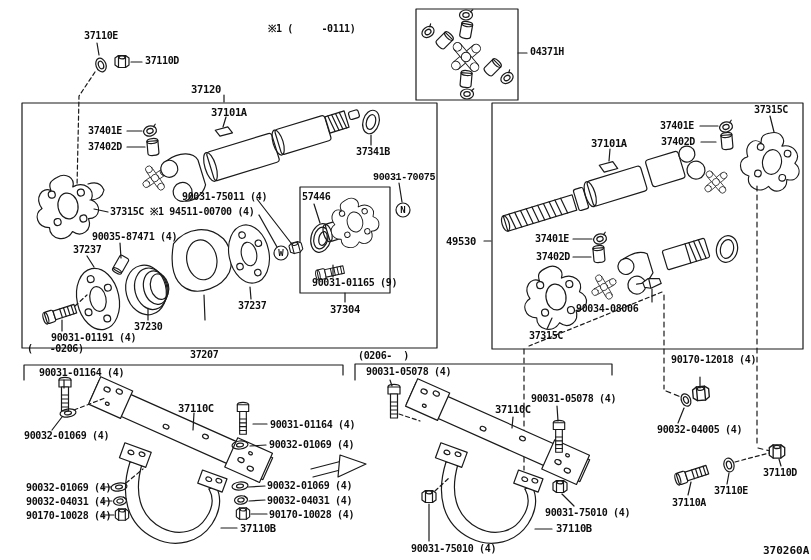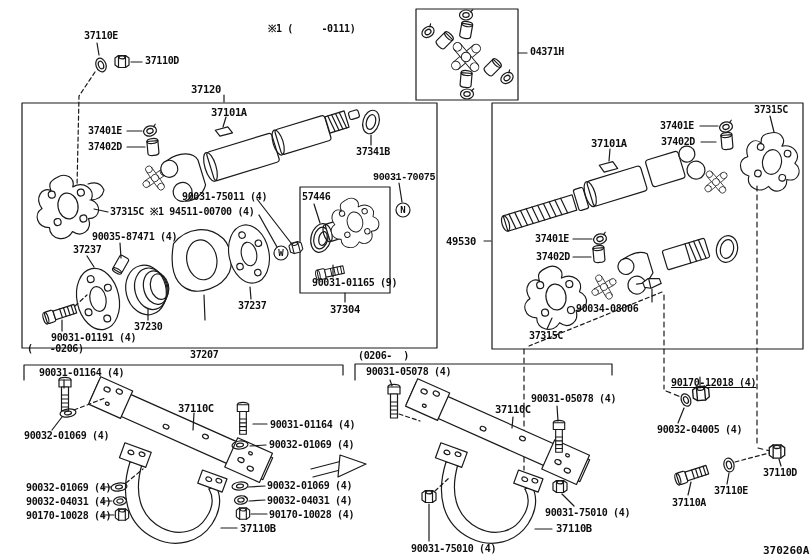--- a/index.html
+++ b/index.html
@@ -419,21 +419,21 @@
 <div class="lbl big" style="left:446px;top:236px;">49530</div>
 <div class="lbl" style="left:754px;top:105px;">37315C</div>
 <div class="lbl" style="left:660px;top:121px;">37401E</div>
 <div class="lbl" style="left:661px;top:137px;">37402D</div>
 <div class="lbl big" style="left:591px;top:138px;">37101A</div>
 <div class="lbl" style="left:535px;top:234px;">37401E</div>
 <div class="lbl" style="left:536px;top:252px;">37402D</div>
 <div class="lbl" style="left:529px;top:331px;">37315C</div>
 <div class="lbl" style="left:576px;top:304px;">90034-08006</div>
 
-<div class="lbl" style="left:671px;top:378px;text-decoration:underline;">90170-12018 (4)</div>
+<div class="lbl" style="left:671px;top:355px;">90170-12018 (4)</div>
 <div class="lbl" style="left:657px;top:425px;">90032-04005 (4)</div>
 <div class="lbl" style="left:763px;top:468px;">37110D</div>
 <div class="lbl" style="left:714px;top:486px;">37110E</div>
 <div class="lbl" style="left:672px;top:498px;">37110A</div>
 
 <div class="lbl" style="left:27px;top:344px;">(   -0206)</div>
 <div class="lbl" style="left:39px;top:368px;">90031-01164 (4)</div>
 <div class="lbl" style="left:24px;top:431px;">90032-01069 (4)</div>
 <div class="lbl big" style="left:178px;top:403px;">37110C</div>
 <div class="lbl" style="left:270px;top:420px;">90031-01164 (4)</div>

